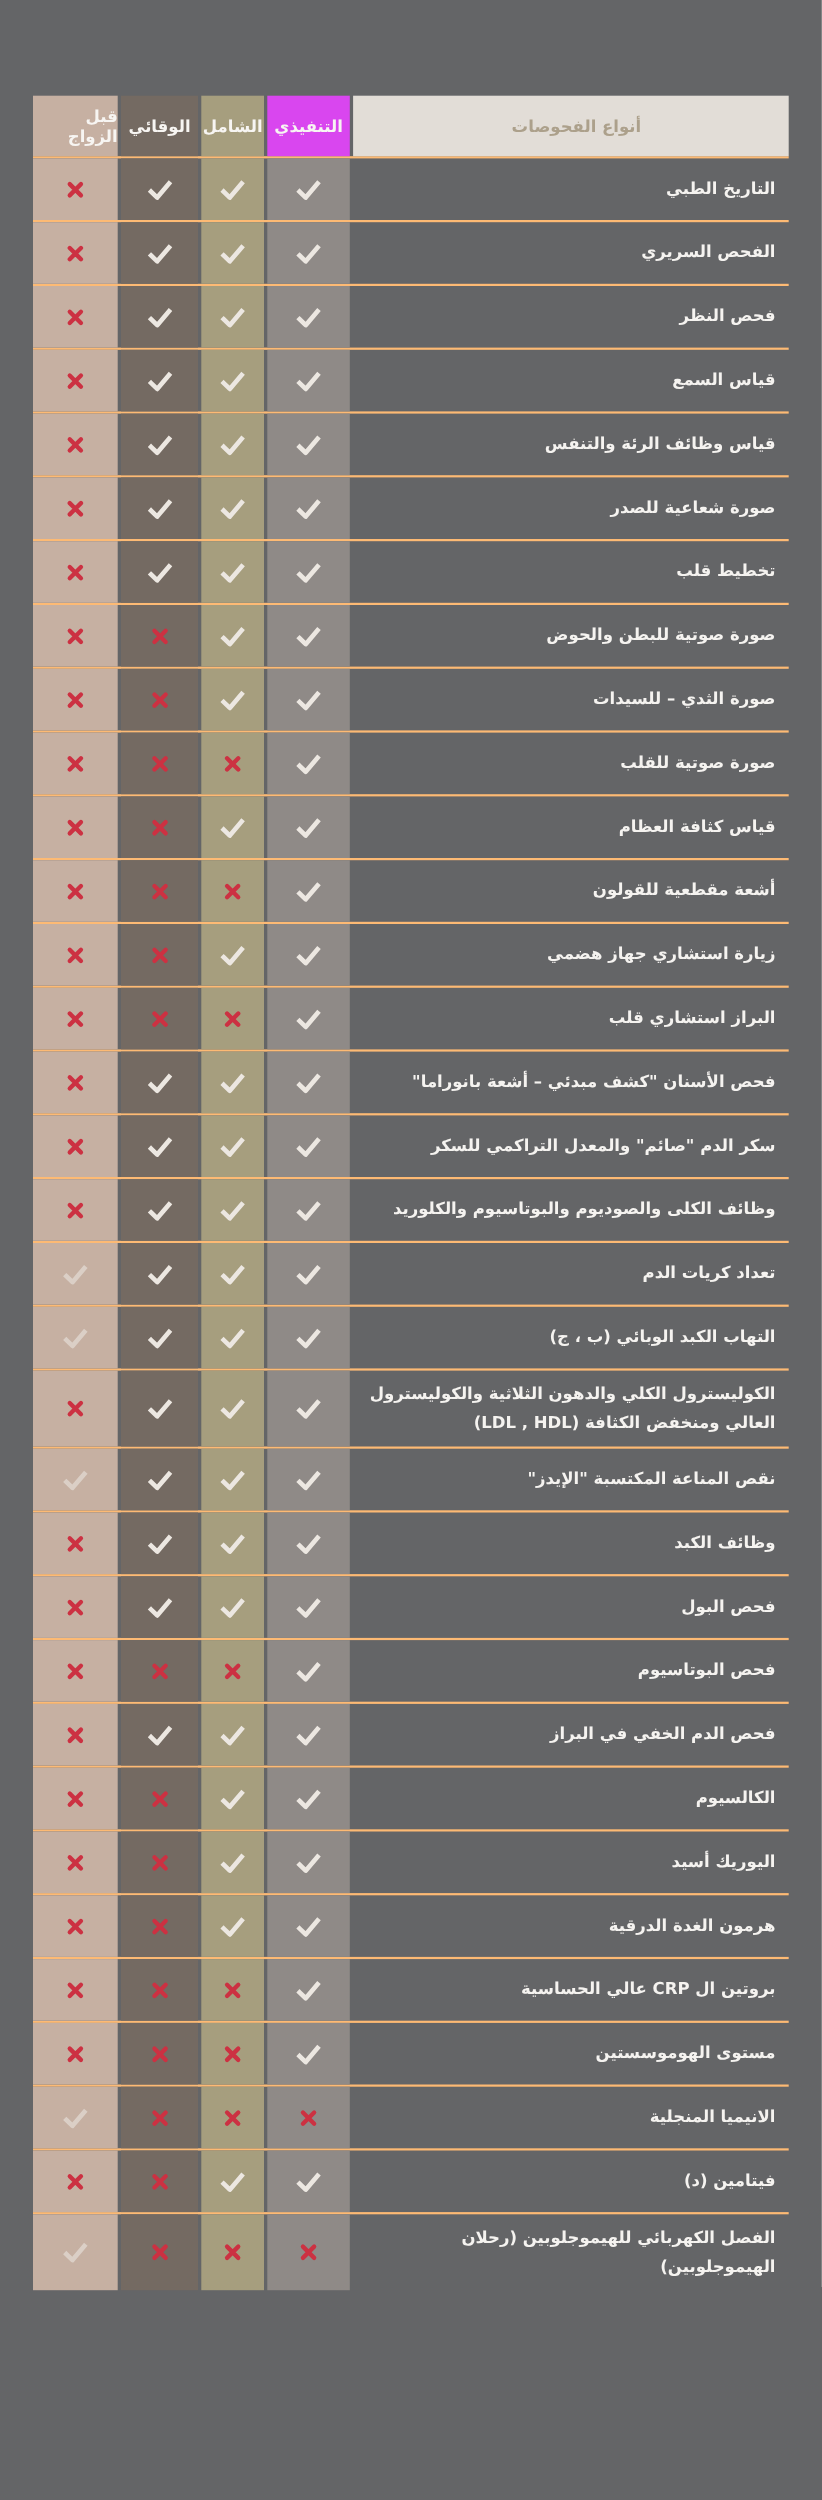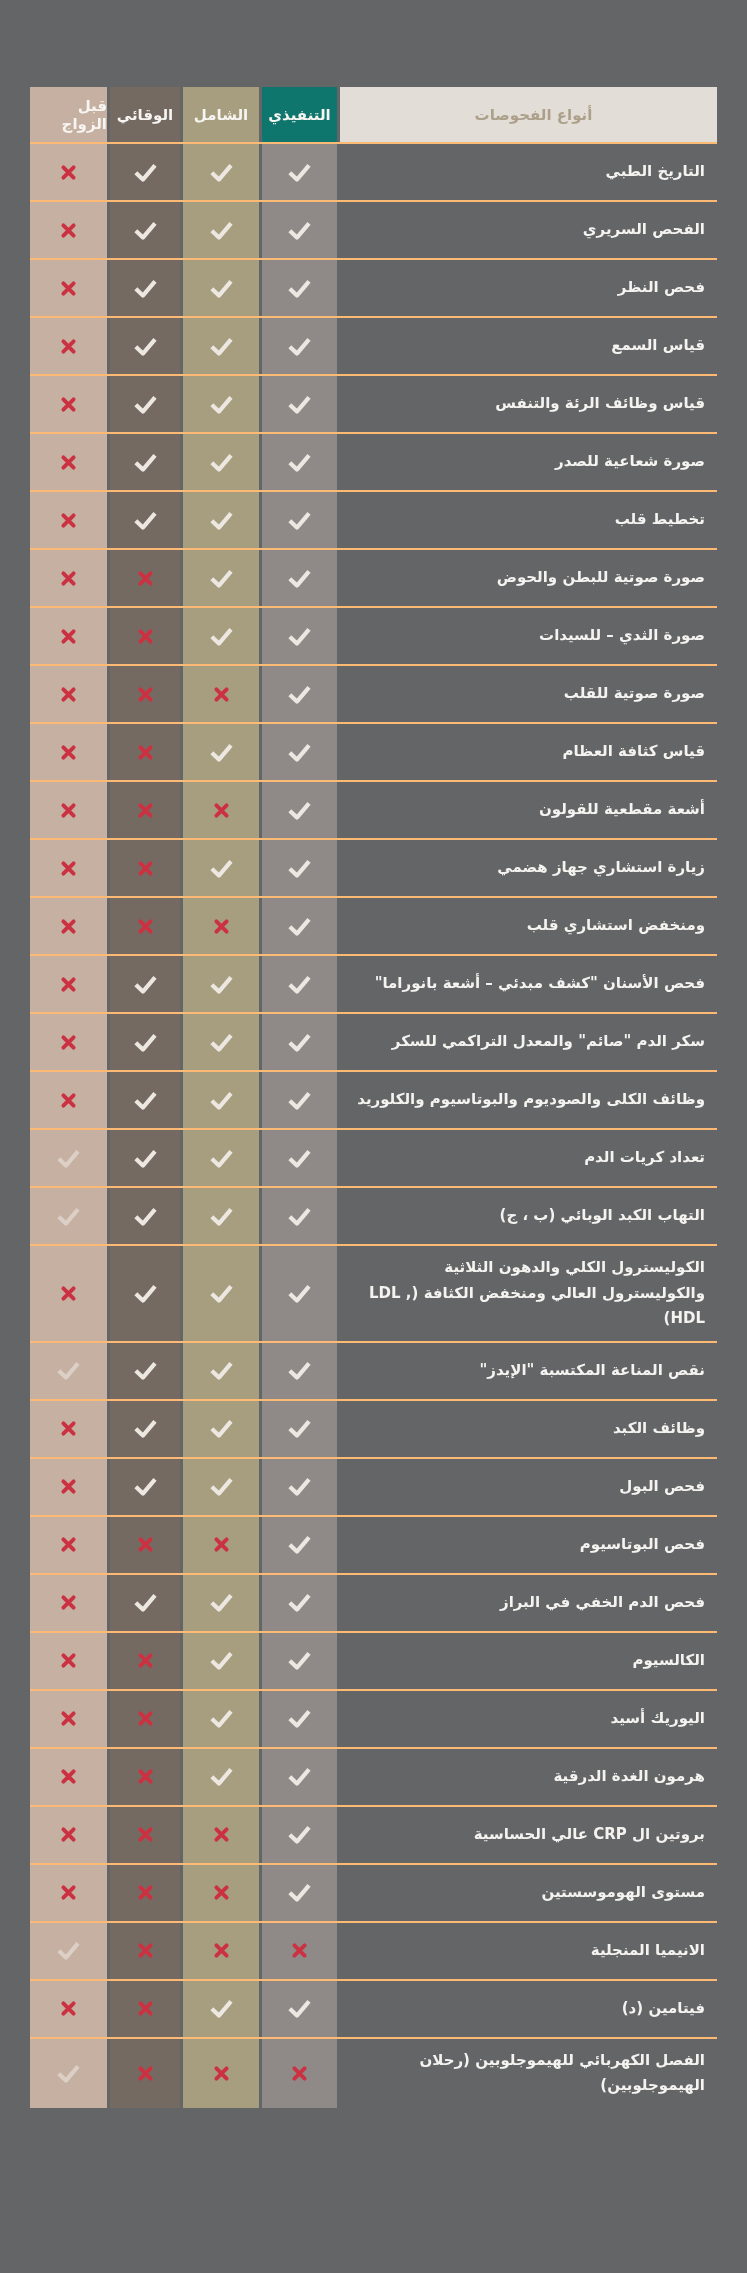--- a/index.html
+++ b/index.html
@@ -4,36 +4,36 @@
 <style>
   html,body{margin:0;padding:0;}
   body{font-family:"DejaVu Sans",sans-serif;}
   .page{position:relative;width:747px;height:2273px;background:#646567;direction:rtl;overflow:hidden;}
   .table{position:absolute;top:87px;right:30px;width:687px;}
   .header-row{display:flex;gap:3px;height:55px;}
   .hcell{display:flex;align-items:center;justify-content:center;font-weight:bold;font-size:15px;box-sizing:border-box;}
   .label-h{flex:1;background:#e2ddd7;color:#aca08b;padding-left:10px;}
   .hcell.mark{color:#f7f5f2;}
   .c0{width:75px;}
-  .c1{width:76px;}
+  .c1{width:57px;}
   .c2{width:70px;}
   .c3{width:77px;}
   .row{display:flex;gap:3px;min-height:58px;border-top:2px solid #fdba74;box-sizing:border-box;align-items:stretch;}
   .lbl{flex:1;display:flex;align-items:center;justify-content:flex-start;color:#f5f3f0;font-weight:bold;font-size:15px;line-height:1.7;padding:9px 12px;box-sizing:border-box;text-align:right;}
   .mark{display:flex;align-items:center;justify-content:center;flex:0 0 auto;}
   .mark svg{display:block;}
 </style>
 </head>
 <body>
 
 <div class="page" style="background: rgb(100, 101, 103);">
   <div class="table">
     <div class="header-row">
       <div class="hcell label-h" style="background: rgb(226, 221, 215); color: rgb(172, 160, 139);">أنواع الفحوصات</div>
-      <div class="hcell mark c0" style="background: #0f766e;">التنفيذي</div>
+      <div class="hcell mark c0" style="background: #d946ef;">التنفيذي</div>
       <div class="hcell mark c1" style="background: rgb(166, 158, 126);">الشامل</div>
       <div class="hcell mark c2" style="background: rgb(116, 106, 98);">الوقائي</div>
       <div class="hcell mark c3" style="background: rgb(198, 176, 162);">قبل الزواج</div>
     </div>
     <div id="rows">
         <div class="row">
           <div class="lbl">التاريخ الطبي</div>
           <div class="mark c0" style="background: rgb(143, 138, 135);">
             <svg width="23" height="23" viewBox="0 0 24 24" aria-hidden="true">
               <path d="M3.5 13.8 L9.3 19.4 L20.5 6.2" fill="none" stroke="#ece7e1" stroke-width="4.4" stroke-linecap="square" stroke-linejoin="round"></path>
@@ -325,21 +325,21 @@
               <path d="M4 4 L16 16 M16 4 L4 16" fill="none" stroke="#cc3142" stroke-width="4.6" stroke-linecap="round"></path>
             </svg>
           </div>
           <div class="mark c3" style="background: rgb(198, 176, 162);">
             <svg width="17" height="17" viewBox="0 0 20 20" aria-hidden="true">
               <path d="M4 4 L16 16 M16 4 L4 16" fill="none" stroke="#cc3142" stroke-width="4.6" stroke-linecap="round"></path>
             </svg>
           </div>
         </div>
         <div class="row">
-          <div class="lbl">ومنخفض استشاري قلب</div>
+          <div class="lbl">البراز استشاري قلب</div>
           <div class="mark c0" style="background: rgb(143, 138, 135);">
             <svg width="23" height="23" viewBox="0 0 24 24" aria-hidden="true">
               <path d="M3.5 13.8 L9.3 19.4 L20.5 6.2" fill="none" stroke="#ece7e1" stroke-width="4.4" stroke-linecap="square" stroke-linejoin="round"></path>
             </svg>
           </div>
           <div class="mark c1" style="background: rgb(166, 158, 126);">
             <svg width="17" height="17" viewBox="0 0 20 20" aria-hidden="true">
               <path d="M4 4 L16 16 M16 4 L4 16" fill="none" stroke="#cc3142" stroke-width="4.6" stroke-linecap="round"></path>
             </svg>
           </div>

